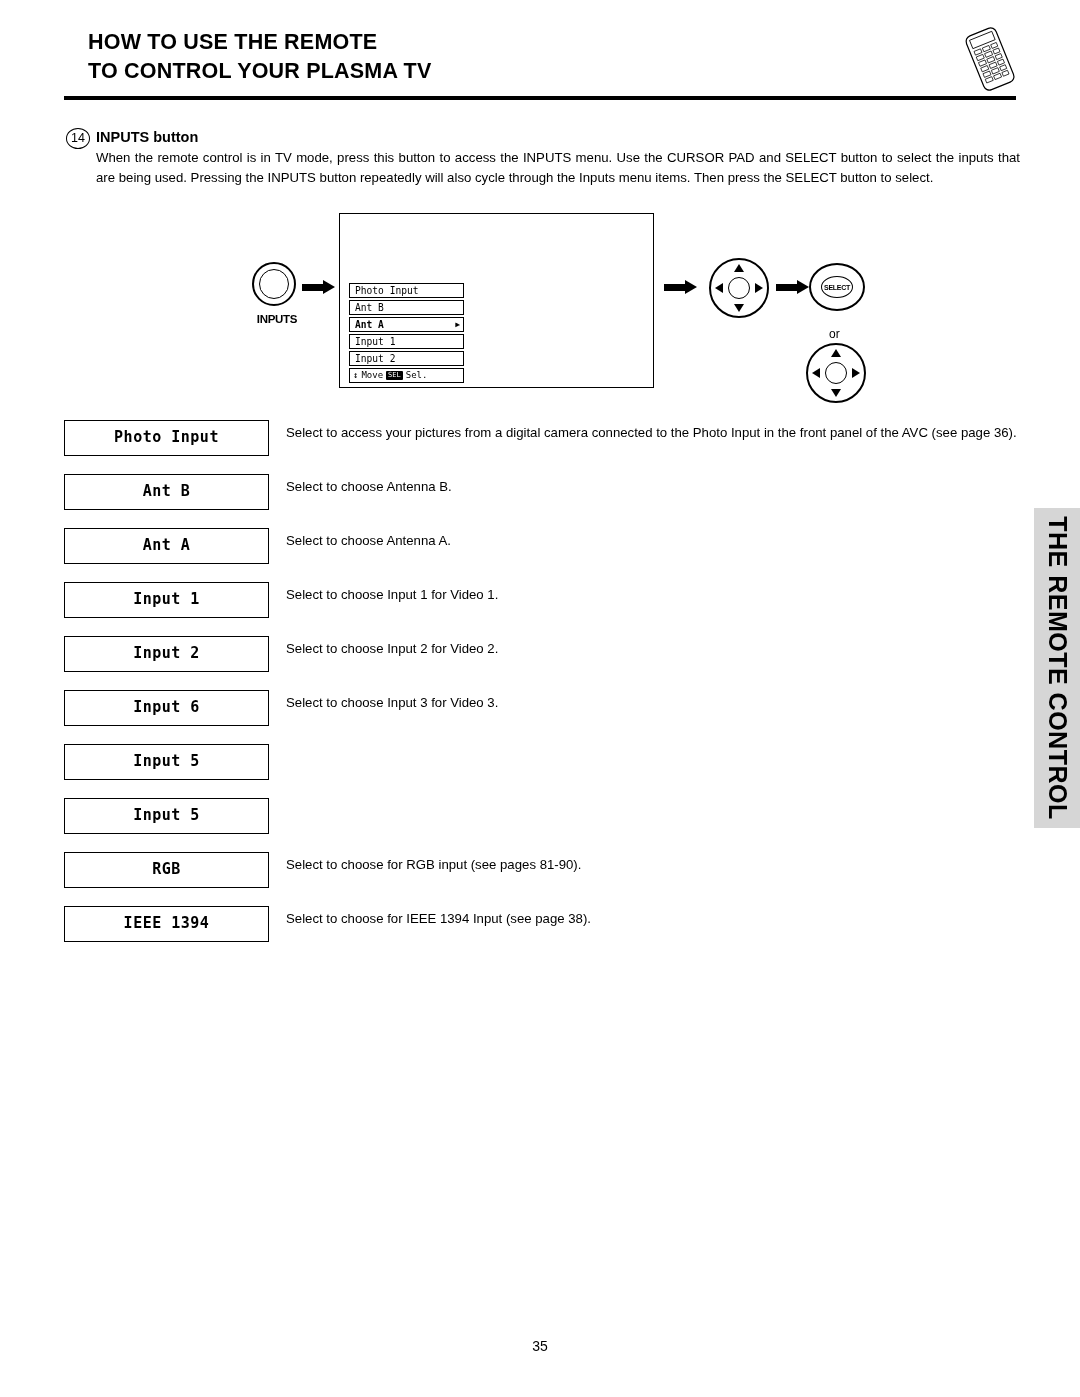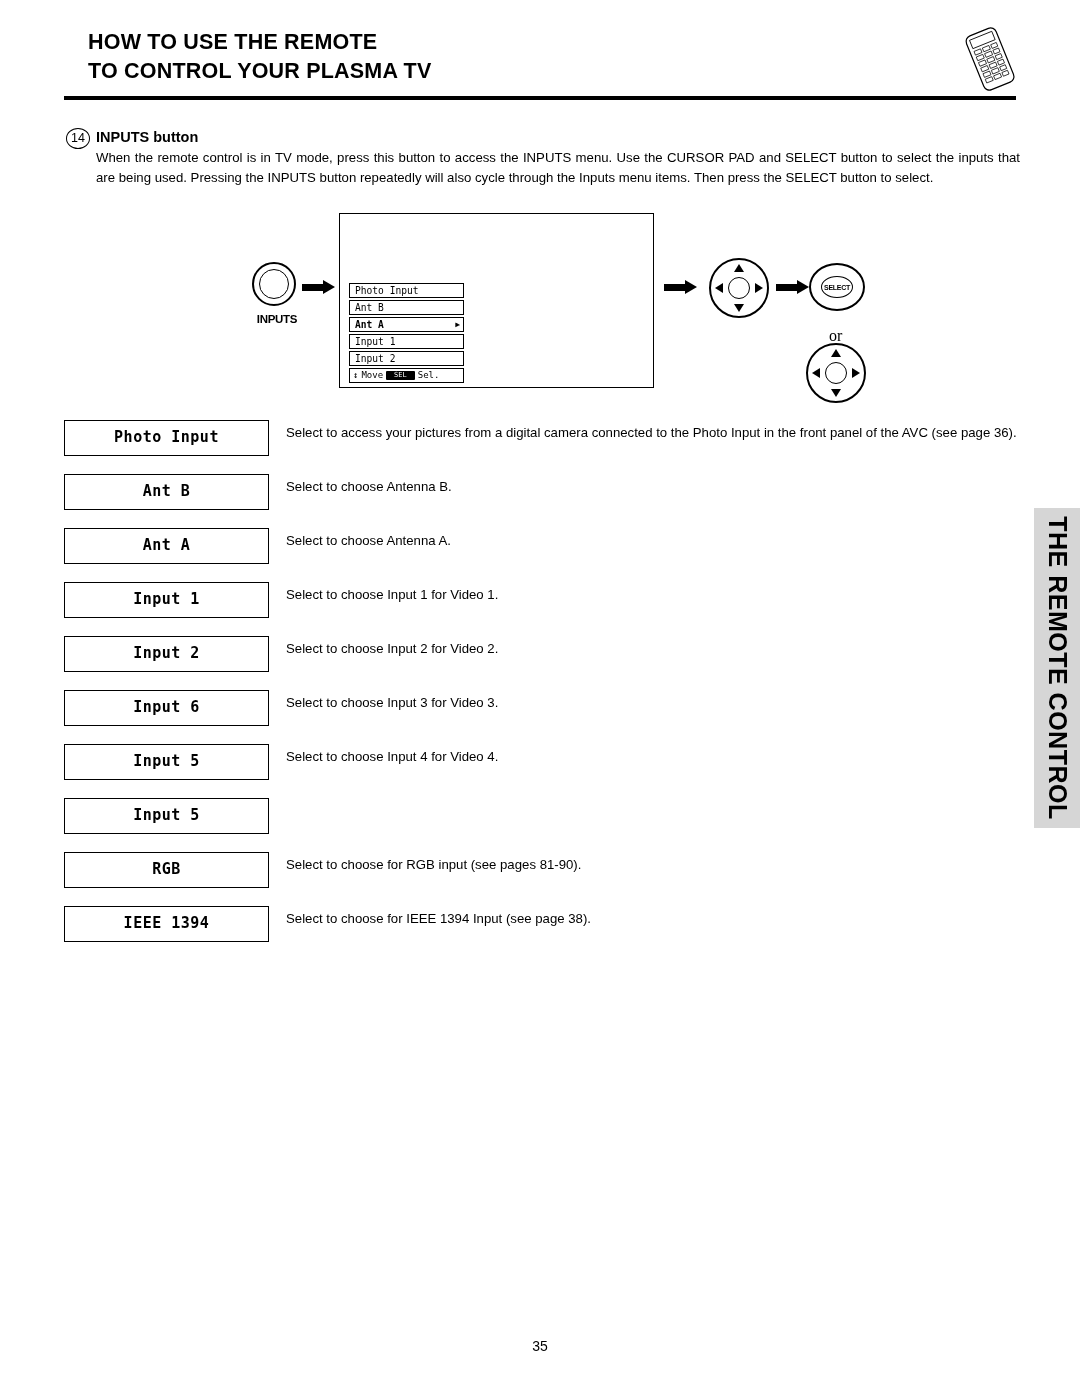--- a/index.html
+++ b/index.html
@@ -131,21 +131,21 @@
     font-size: 9px;
     display: flex;
     align-items: center;
     gap: 3px;
   }
   .key-chip {
     display: inline-block;
     background: #000;
     color: #fff;
     font-size: 7px;
-    padding: 0 8px;
+    padding: 0 2px;
     line-height: 9px;
     border-radius: 1px;
   }
 
   .inputs-btn {
     position: absolute;
     left: 188px;
     top: 57px;
     width: 48px;
     height: 48px;
@@ -246,22 +246,22 @@
     border-radius: 50%;
     box-sizing: border-box;
     font-size: 7px;
     font-weight: bold;
     text-align: center;
     line-height: 22px;
     letter-spacing: -0.3px;
   }
   .or-text {
     position: absolute;
-    font-family: Liberation Serif, serif;
-    font-size: 16px;
+    font-family: Liberation Sans, sans-serif;
+    font-size: 12px;
   }
 
   
   .deflist {
     position: absolute;
     left: 64px;
     top: 420px;
     width: 960px;
   }
   .defrow {
@@ -457,21 +457,20 @@
   <div class="defrow">
     <div class="defbox">Input 2</div>
     <div class="defdesc">Select to choose Input 2 for Video 2.</div>
   </div>
   <div class="defrow">
     <div class="defbox">Input 6</div>
     <div class="defdesc">Select to choose Input 3 for Video 3.</div>
   </div>
   <div class="defrow">
     <div class="defbox">Input 5</div>
-    <div class="defdesc">Select to choose Input 4 for Video 4.</div>
   </div>
   <div class="defrow">
     <div class="defbox">Input 5</div>
   </div>
   <div class="defrow">
     <div class="defbox">RGB</div>
     <div class="defdesc">Select to choose for RGB input (see pages 81-90).</div>
   </div>
   <div class="defrow">
     <div class="defbox">IEEE 1394</div>

